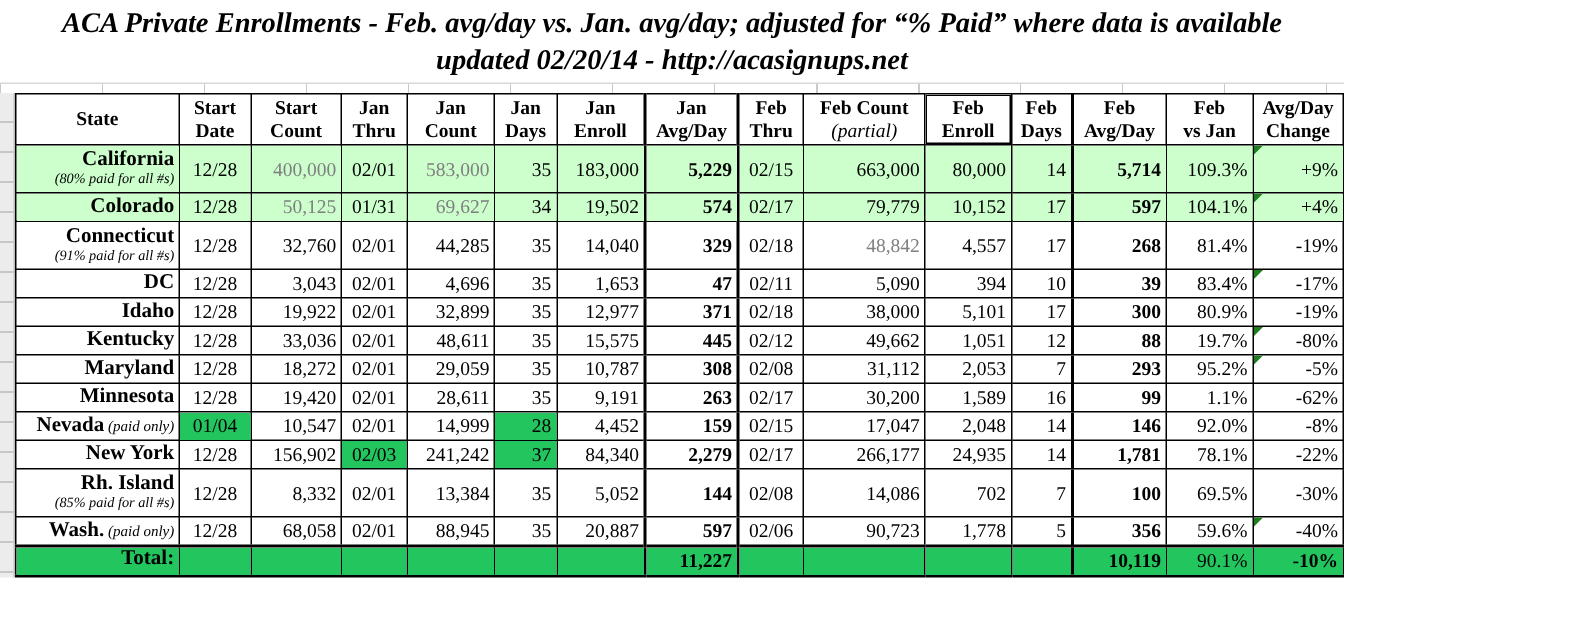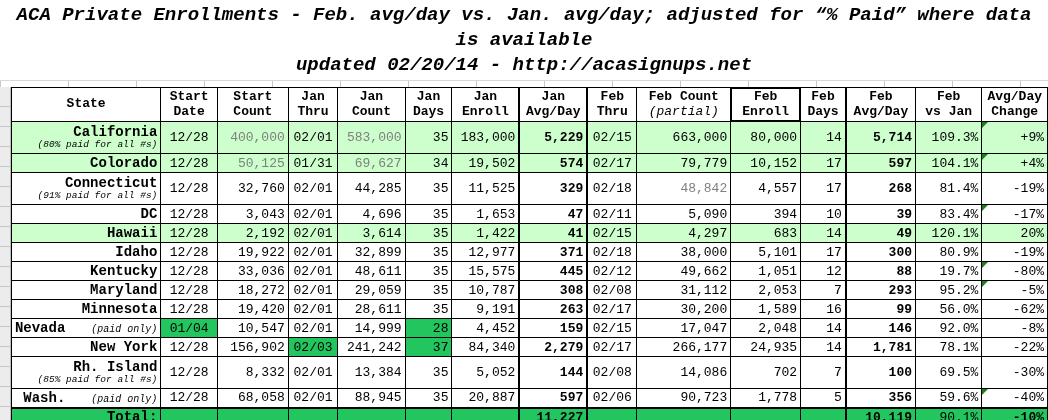--- a/index.html
+++ b/index.html
@@ -1,18 +1,18 @@
 <!DOCTYPE html>
 <html><head>
 <meta charset="utf-8">
 <style>
   html,body { margin:0; padding:0; background:#ffffff; }
   .screen {
-    width:1048px; height:420px; background:#ffffff; overflow:hidden;
-    font-family:Liberation Mono, monospace; color:#000; position:relative;
+    width:896px; height:420px; background:#ffffff; overflow:hidden;
+    font-family:Liberation Serif, serif; color:#000; position:relative;
     box-sizing:border-box;
   }
   .titlebox { text-align:center; padding-top:3px; font-weight:bold; font-style:italic;
     font-size:19px; line-height:1.32; }
   .grid-peek { height:6px; margin-top:2px;
     background-image:repeating-linear-gradient(to right,#c9c9c9 0 1px,transparent 1px 68px);
     border-top:1px solid #d8d8d8; }
   .sheet { display:flex; align-items:stretch; }
   .gutter-left { width:10px; background:#ececec; border-right:1px solid #bdbdbd;
     background-image:repeating-linear-gradient(to bottom,transparent 0 19px,#c6c6c6 19px 20px); }
@@ -32,21 +32,21 @@
   .c { text-align:center; }
   .r { text-align:right; }
   .b { font-weight:bold;padding-left:16px; }
   .green { background:#ccffcc; }
   .yellow { background:#22c55e; }
   .gray { color:#7f7f7f; }
   .thickL { border-left:2px solid #000; }
   tr.total-row td { border-top:2px solid #000; border-bottom:2px solid #000; }
   td.state { text-align:right; font-weight:bold; font-size:14px; line-height:1.05; }
   .note-block { display:block; font-weight:normal; font-style:italic; font-size:9.5px; line-height:1.1; }
-  .note-inline { font-weight:normal; font-style:italic; font-size:10px;padding-left:20px; }
+  .note-inline { font-weight:normal; font-style:italic; font-size:10px; }
   td.marker::before { content:""; position:absolute; top:0; left:0; width:0; height:0;
     border-top:6px solid #1e7e1e; border-right:6px solid transparent; }
 </style>
 </head>
 <body>
 
 <div class="screen">
   <div class="titlebox">
     <div>ACA Private Enrollments - Feb. avg/day vs. Jan. avg/day; adjusted for “% Paid” where data is available</div>
     <div>updated 02/20/14 - http://acasignups.net</div>
@@ -170,21 +170,21 @@
             <td class="r green">104.1%</td>
             <td class="r green marker">+4%</td>
           </tr>
           <tr class="tall">
             <td class="state"><span>Connecticut</span><span class="note-block">(91% paid for all #s)</span></td>
             <td class="c">12/28</td>
             <td class="r">32,760</td>
             <td class="c">02/01</td>
             <td class="r">44,285</td>
             <td class="r">35</td>
-            <td class="r">11,525</td>
+            <td class="r">14,040</td>
             <td class="r b thickL">329</td>
             <td class="c thickL">02/18</td>
             <td class="r gray">48,842</td>
             <td class="r">4,557</td>
             <td class="r">17</td>
             <td class="r b thickL">268</td>
             <td class="r">81.4%</td>
             <td class="r">-19%</td>
           </tr>
           <tr>
@@ -198,37 +198,20 @@
             <td class="r b thickL">47</td>
             <td class="c thickL">02/11</td>
             <td class="r">5,090</td>
             <td class="r">394</td>
             <td class="r">10</td>
             <td class="r b thickL">39</td>
             <td class="r">83.4%</td>
             <td class="r marker">-17%</td>
           </tr>
           <tr>
-            <td class="state green"><span>Hawaii</span></td>
-            <td class="c green">12/28</td>
-            <td class="r green">2,192</td>
-            <td class="c green">02/01</td>
-            <td class="r green">3,614</td>
-            <td class="r green">35</td>
-            <td class="r green">1,422</td>
-            <td class="r b thickL green">41</td>
-            <td class="c thickL green">02/15</td>
-            <td class="r green">4,297</td>
-            <td class="r green">683</td>
-            <td class="r green">14</td>
-            <td class="r b thickL green">49</td>
-            <td class="r green">120.1%</td>
-            <td class="r green">20%</td>
-          </tr>
-          <tr>
             <td class="state"><span>Idaho</span></td>
             <td class="c">12/28</td>
             <td class="r">19,922</td>
             <td class="c">02/01</td>
             <td class="r">32,899</td>
             <td class="r">35</td>
             <td class="r">12,977</td>
             <td class="r b thickL">371</td>
             <td class="c thickL">02/18</td>
             <td class="r">38,000</td>
@@ -279,21 +262,21 @@
             <td class="c">02/01</td>
             <td class="r">28,611</td>
             <td class="r">35</td>
             <td class="r">9,191</td>
             <td class="r b thickL">263</td>
             <td class="c thickL">02/17</td>
             <td class="r">30,200</td>
             <td class="r">1,589</td>
             <td class="r">16</td>
             <td class="r b thickL">99</td>
-            <td class="r">56.0%</td>
+            <td class="r">1.1%</td>
             <td class="r">-62%</td>
           </tr>
           <tr>
             <td class="state"><span>Nevada</span><span class="note-inline"> (paid only)</span></td>
             <td class="c yellow">01/04</td>
             <td class="r">10,547</td>
             <td class="c">02/01</td>
             <td class="r">14,999</td>
             <td class="r yellow">28</td>
             <td class="r">4,452</td>

